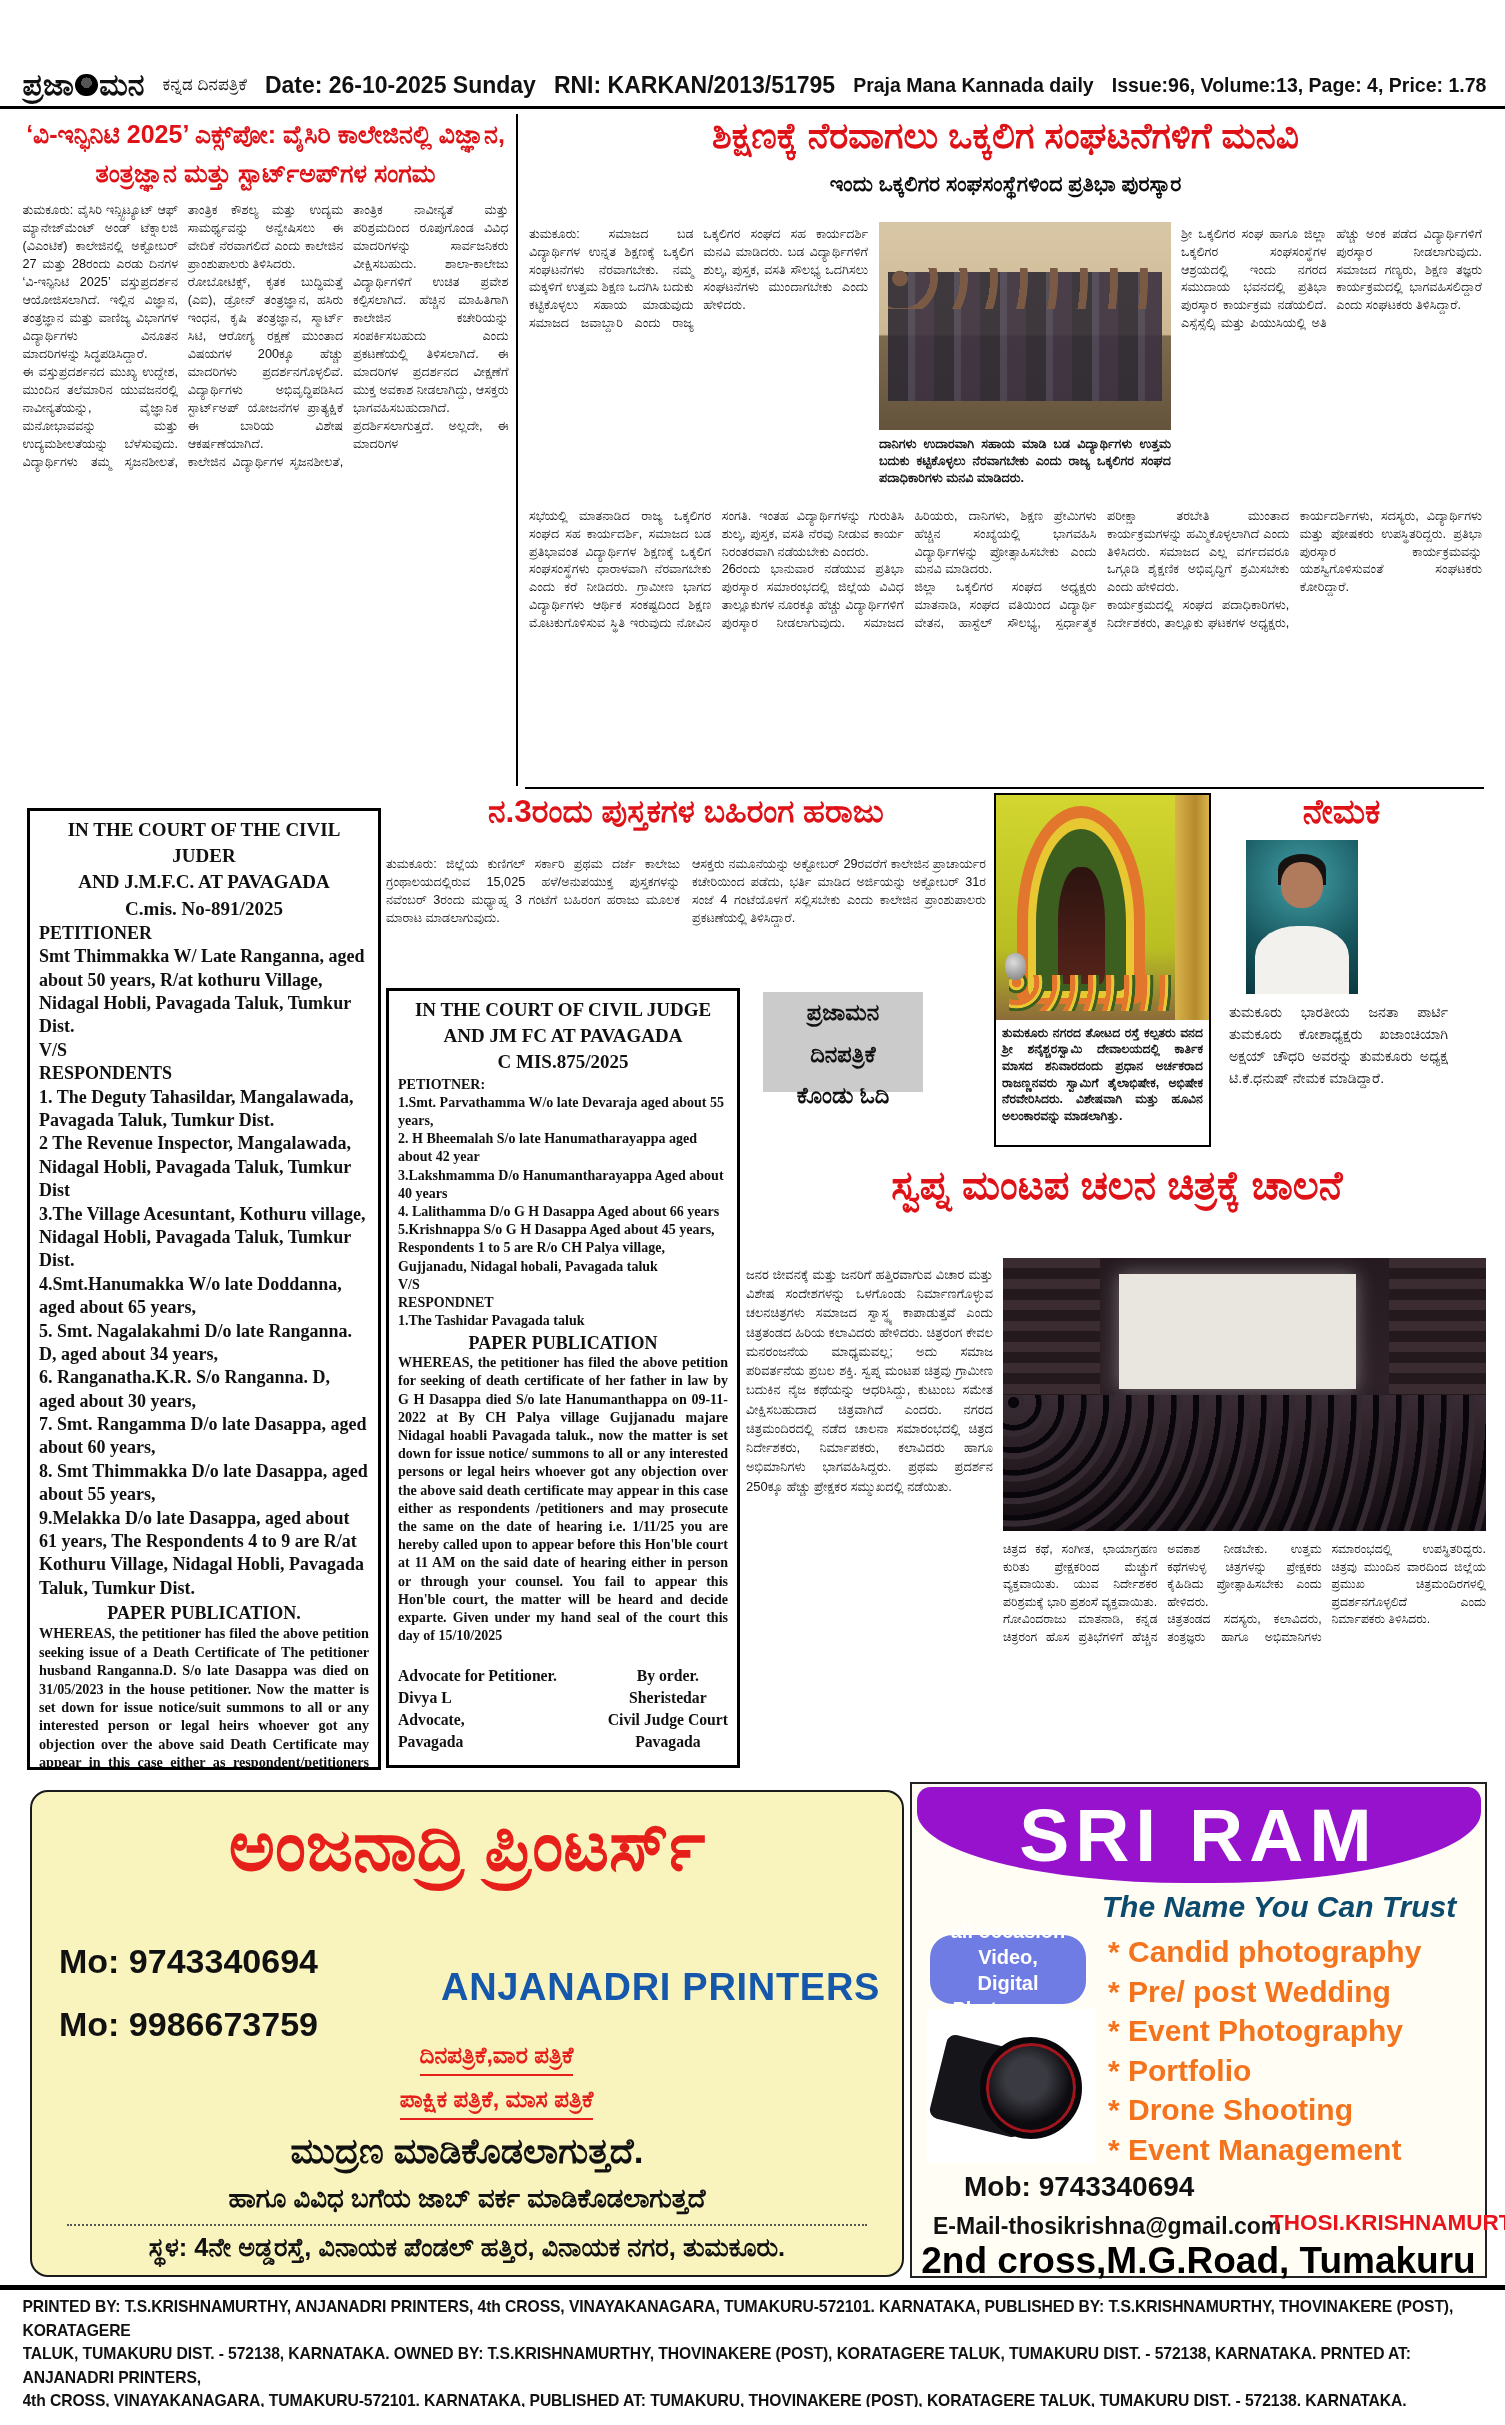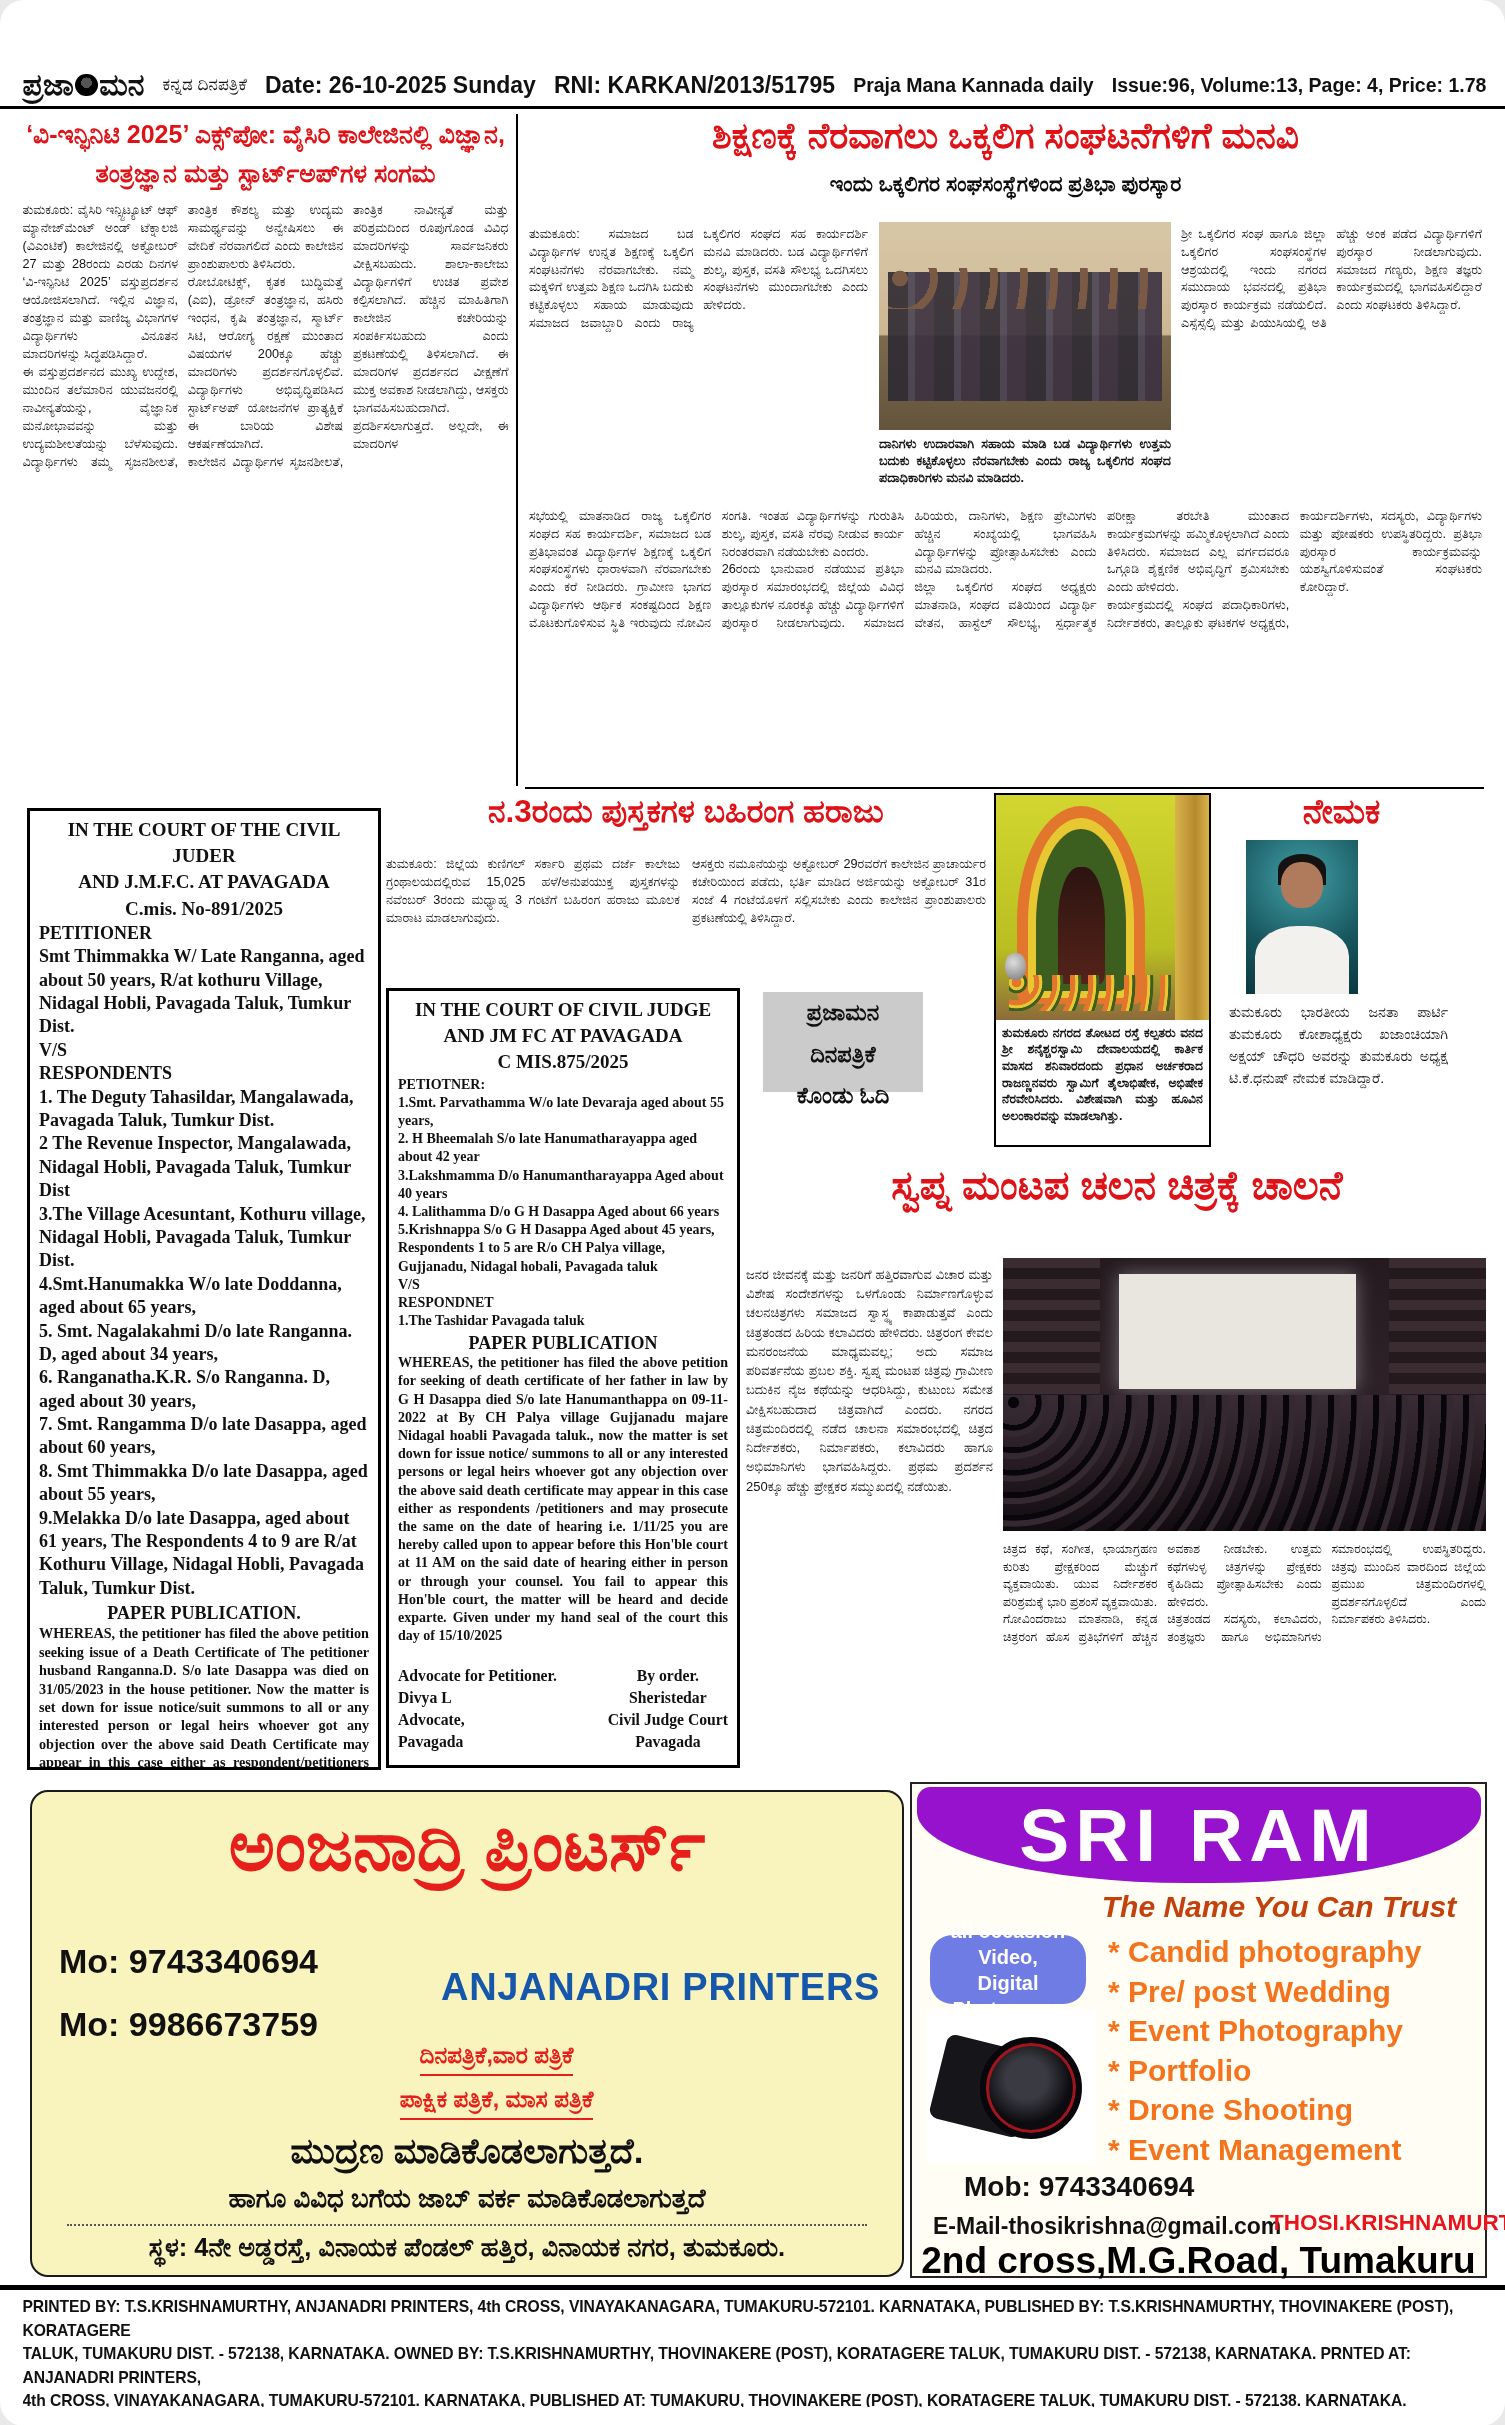--- a/index.html
+++ b/index.html
@@ -1,17 +1,17 @@
 <!DOCTYPE html>
 <html style="font-size:12px"><head>
 <meta charset="utf-8">
 <style>
   html,body{margin:0;padding:0;background:#e9e9e9;}
   #page{position:relative;width:1505px;height:2426px;background:#ffffff;margin:0 auto;
-        font-family:"Liberation Sans",sans-serif;color:#111;overflow:hidden;border-radius:24px;}
+        font-family:"Liberation Sans",sans-serif;color:#111;overflow:hidden;}
   .abs{position:absolute;}
   .prewrap{white-space:pre-line;}
   .just{text-align:justify;}
   .ctr{text-align:center;}
   .red{color:#df1217;}
   .bold{font-weight:bold;}
   .serif{font-family:Liberation Sans, sans-serif;}
   .clip{overflow:hidden;}
   .rule{background:#000;}
   .courtbox{border:3px solid #000;background:#fff;font-family:"Liberation Serif",serif;font-weight:bold;
@@ -186,21 +186,21 @@
     <div class="abs bold ctr" style="left:0;top:339px;width:100%;font-size:35px;color:#111;">ಮುದ್ರಣ ಮಾಡಿಕೊಡಲಾಗುತ್ತದೆ.</div>
     <div class="abs bold ctr" style="left:0;top:391px;width:100%;font-size:26px;color:#111;">ಹಾಗೂ ವಿವಿಧ ಬಗೆಯ ಜಾಬ್ ವರ್ಕ ಮಾಡಿಕೊಡಲಾಗುತ್ತದೆ</div>
     <div class="abs" style="left:4%;top:432px;width:92%;border-top:2.2px dotted #555;"></div>
     <div class="abs bold ctr" style="left:0;top:441px;width:100%;font-size:25.5px;color:#111;">ಸ್ಥಳ: 4ನೇ ಅಡ್ಡರಸ್ತೆ, ವಿನಾಯಕ ಪೆಂಡಲ್ ಹತ್ತಿರ, ವಿನಾಯಕ ನಗರ, ತುಮಕೂರು.</div>
   </div>
 
   <div class="abs" style="left:910px;top:1782px;width:577px;height:496px;background:#fffdf4;border:2.2px solid #222;box-sizing:border-box;">
     <div style="position:absolute;left:4.5px;top:3px;width:564px;height:96px;background:#9712cc;border-radius:13.5px 13.5px 48% 48% / 13.5px 13.5px 71px 71px;display:flex;align-items:center;justify-content:center;">
       <span class="serif bold" style="color:#fff;font-size:75px;letter-spacing:6px;line-height:1;">SRI RAM</span>
     </div>
-    <div class="abs serif bold ctr" style="left:172px;top:106px;width:390px;font-style:italic;font-size:30px;color:#c2410c;">The Name You Can Trust</div>
+    <div class="abs serif bold ctr" style="left:172px;top:106px;width:390px;font-style:italic;font-size:30px;color:#0c4a6e;">The Name You Can Trust</div>
     <div class="abs bold ctr prewrap" style="left:18px;top:151px;width:156px;height:69px;background:#6f7ce4;border-radius:22.5px;color:#fff;font-size:20px;display:flex;align-items:center;justify-content:center;line-height:1.3;">all occasion Video,
 Digital Photograpy</div>
     <div class="abs bold prewrap" style="left:196px;top:148px;width:375px;color:#f4731c;font-size:30px;line-height:1.32;">* Candid photography
 * Pre/ post Wedding
 * Event Photography
 * Portfolio
 * Drone Shooting
 * Event Management</div>
     <div class="abs clip" style="left:15px;top:225px;width:169px;height:154px;background:#fff;">
       <div style="position:absolute;left:6%;top:22%;width:55%;height:56%;background:#15151a;border-radius:9px;transform:rotate(14deg);"></div>

